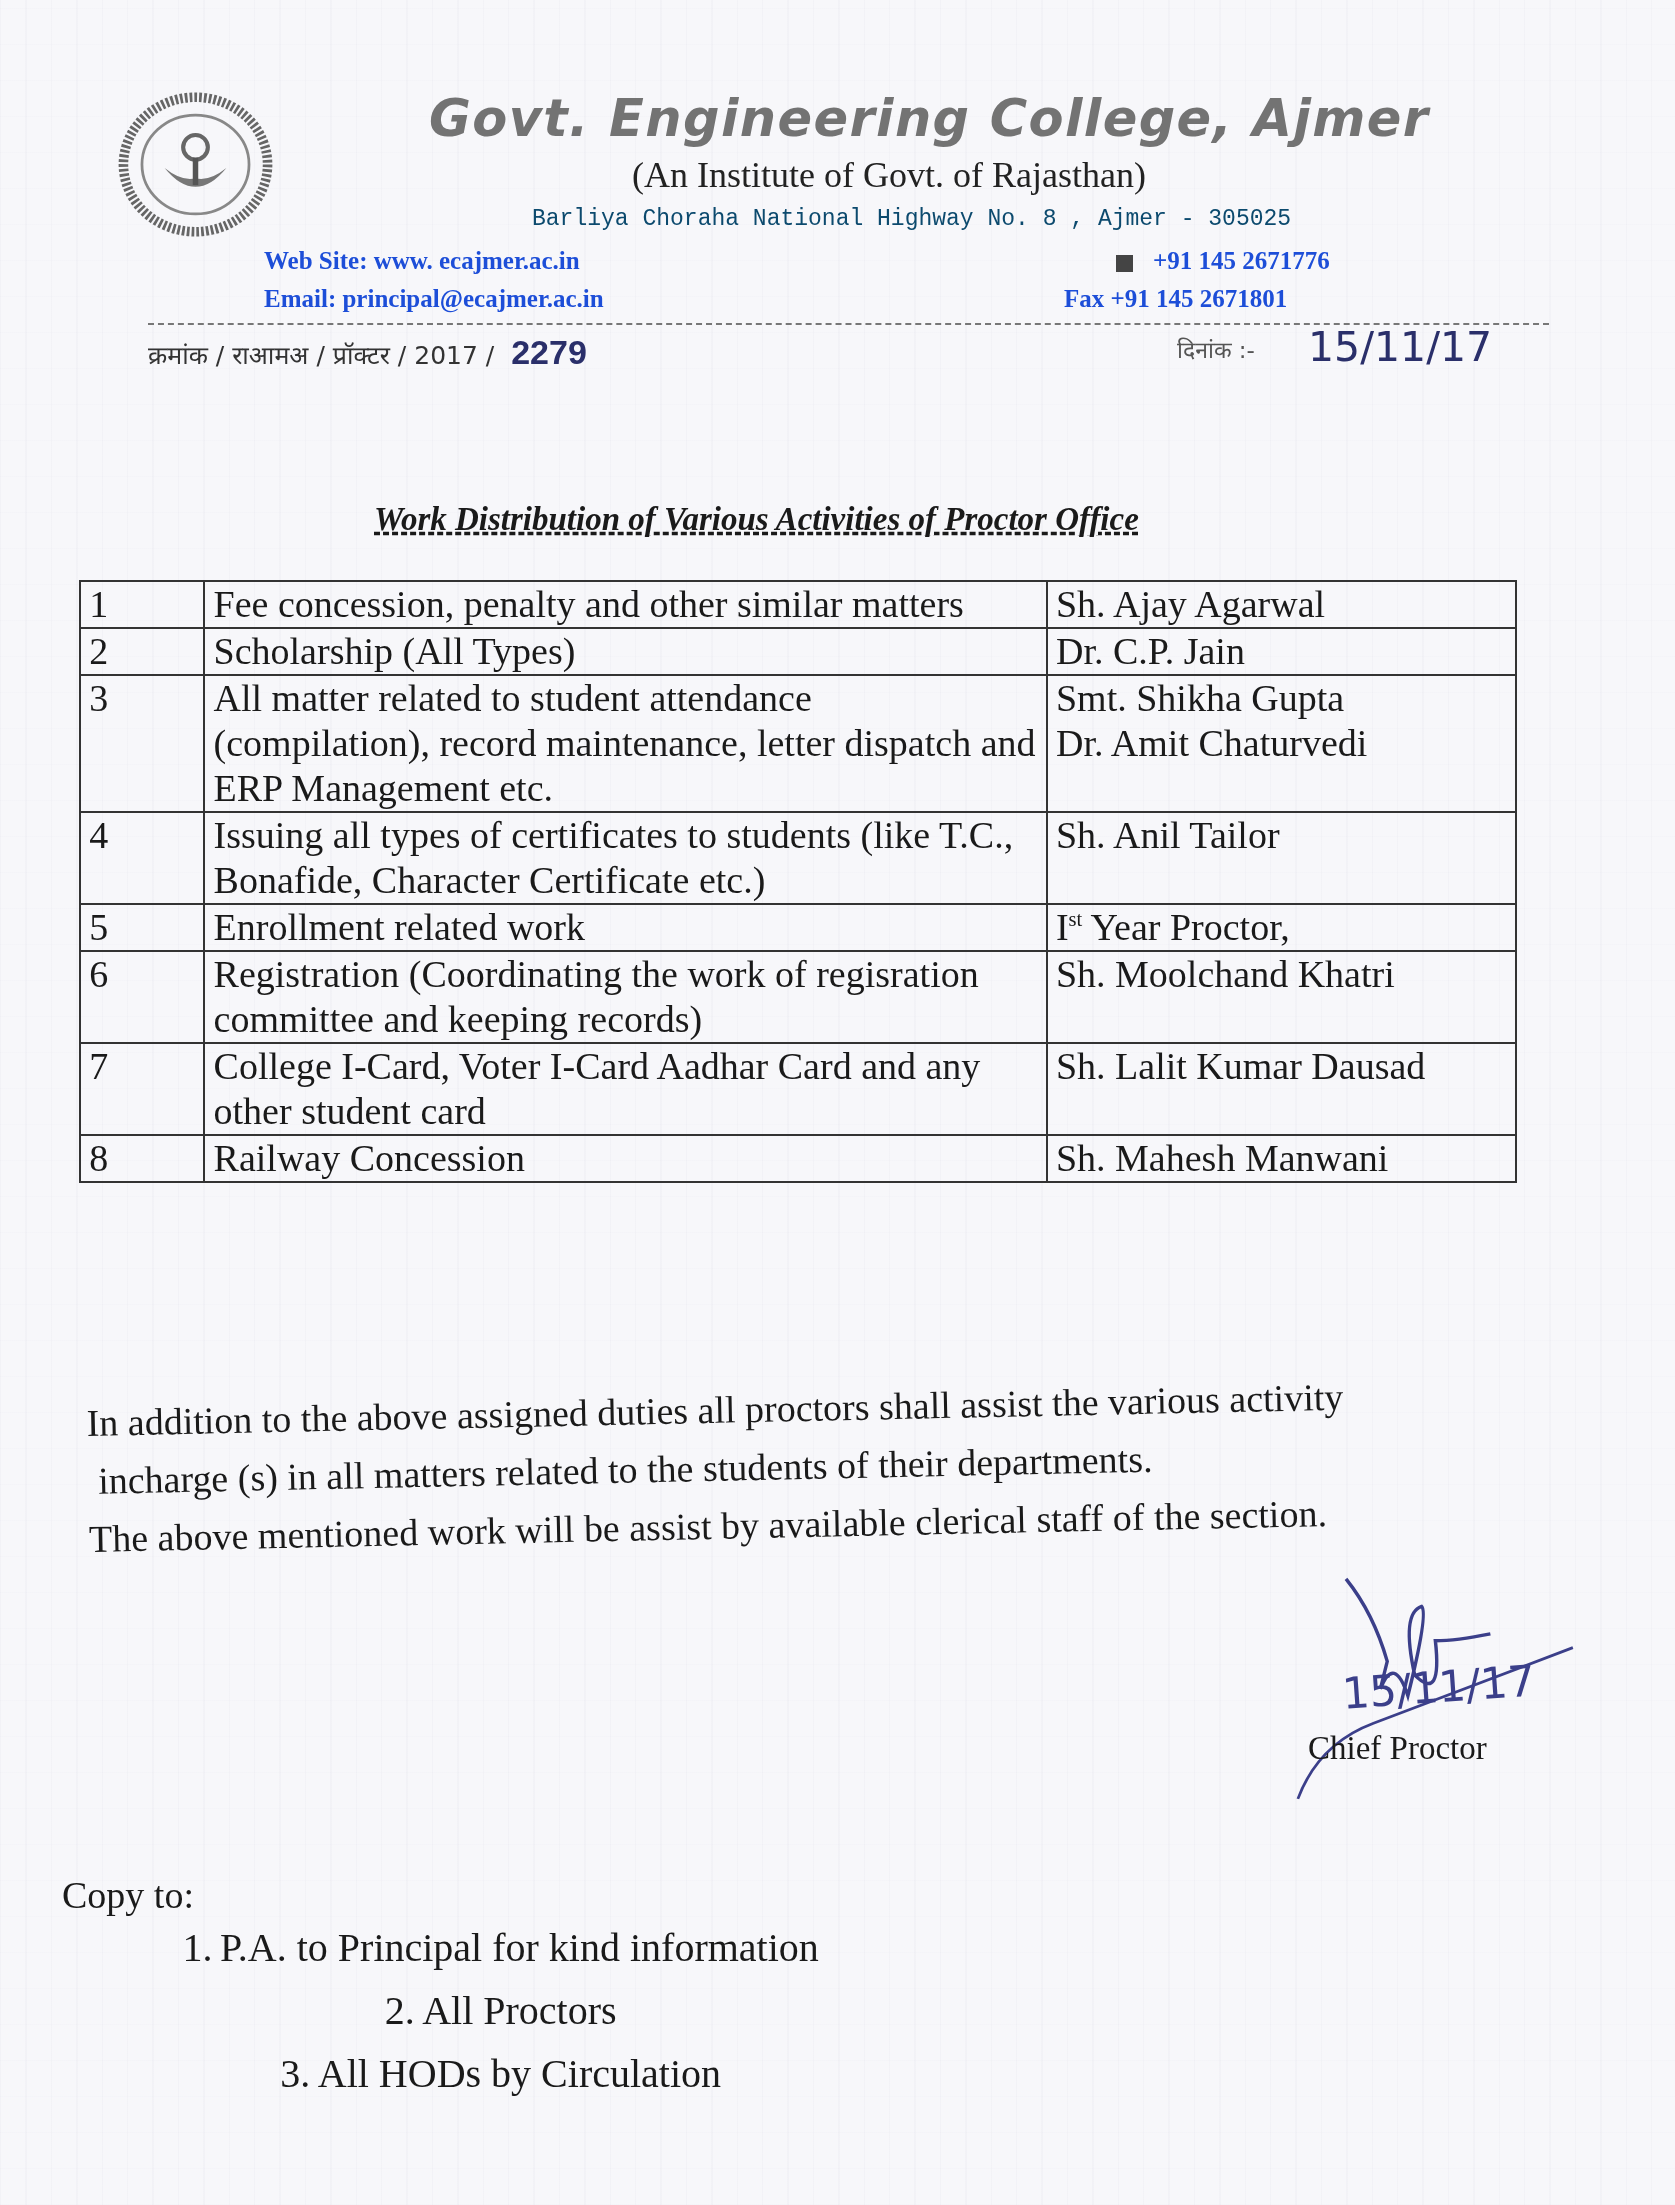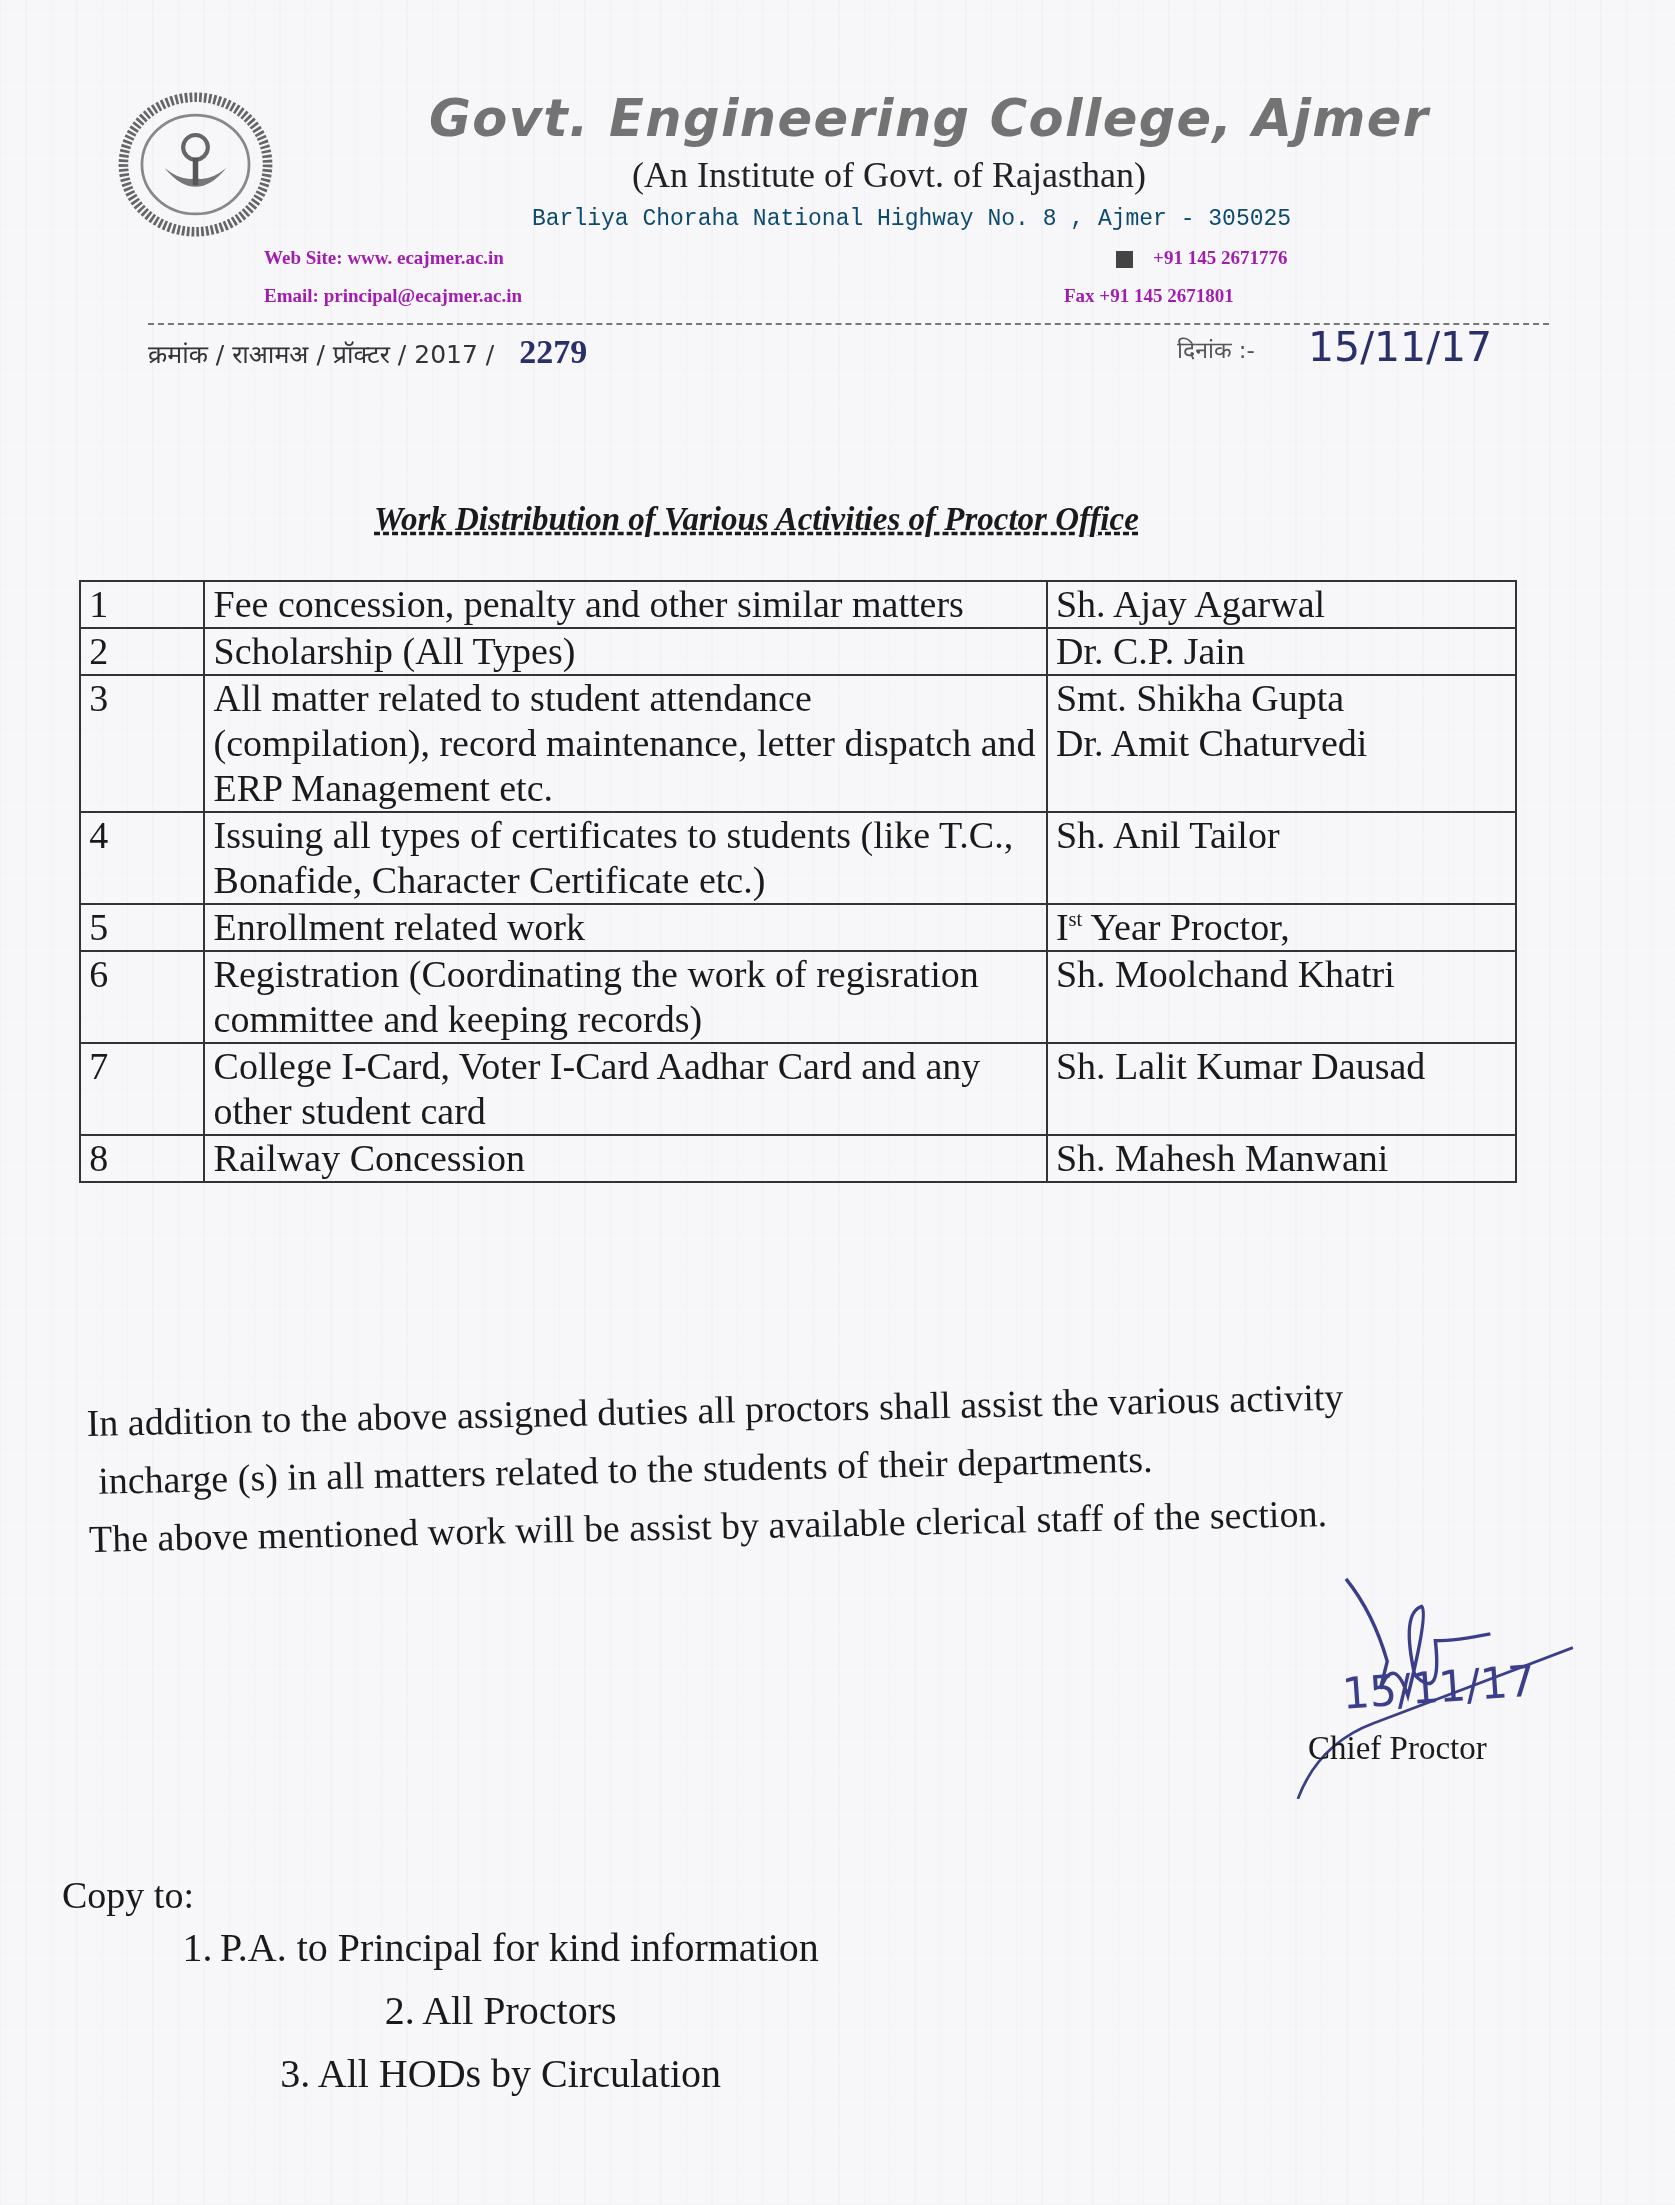--- a/index.html
+++ b/index.html
@@ -13,29 +13,29 @@
     font-family: "Liberation Serif", "DejaVu Serif", serif;
   }
   .abs { position: absolute; }
 
   
   .logo { left: 113px; top: 89px; width: 165px; height: 151px; }
   .title { left: 429px; top: 89px; font-family: "DejaVu Sans", sans-serif; font-weight: bold; font-style: italic;
            font-size: 51px; color: #737373; letter-spacing: 1.4px; white-space: nowrap; }
   .subtitle { left: 632px; top: 154px; font-size: 36px; color: #222; white-space: nowrap; }
   .address { left: 532px; top: 206px; font-family: Liberation Mono, monospace; font-size: 23px; color: #0c4a6e; white-space: nowrap; }
-  .contact { font-size: 19px; font-weight: bold; color: #a21caf; white-space: nowrap; }
+  .contact { font-size: 25px; font-weight: bold; color: #1d4ed8; white-space: nowrap; }
   .web { left: 264px; top: 247px; }
   .email { left: 264px; top: 285px; }
   .phone { left: 1116px; top: 247px; }
   .fax { left: 1064px; top: 285px; }
   .phone-icon { display: inline-block; width: 16.5px; height: 16.5px; background: #444; margin-right: 20.6px; vertical-align: middle; }
   .hr-line { left: 148px; top: 323px; width: 1401px; height: 0; border-top: 2.1px dashed #777; }
   .ref-no { left: 148px; top: 333px; font-family: "DejaVu Sans", sans-serif; font-size: 25px; color: #333; white-space: nowrap; }
-  .ref-hand { font-family: Liberation Serif, serif; font-size: 34px; color: #2a2f6a; font-weight: bold; margin-left: 17px; }
+  .ref-hand { font-family: Liberation Sans, sans-serif; font-size: 34px; color: #2a2f6a; font-weight: bold; margin-left: 9px; }
   .date-label { left: 1177px; top: 333px; font-family: "DejaVu Sans", sans-serif; font-size: 23px; color: #555; white-space: nowrap; }
   .date-hand { left: 1308px; top: 323px; font-family: "DejaVu Sans", sans-serif; font-size: 41px; color: #2a2f6a; white-space: nowrap; }
 
   
   .doc-heading { left: 374px; top: 501px; font-size: 33px; font-weight: bold; font-style: italic; text-decoration: underline;
                  text-decoration-style: dashed; white-space: nowrap; color: #1a1a1a; }
 
   
   .table-wrap { left: 79px; top: 580px; width: 1438px; }
   table { border-collapse: collapse; width: 100%; font-size: 38px; line-height: 45px; }

